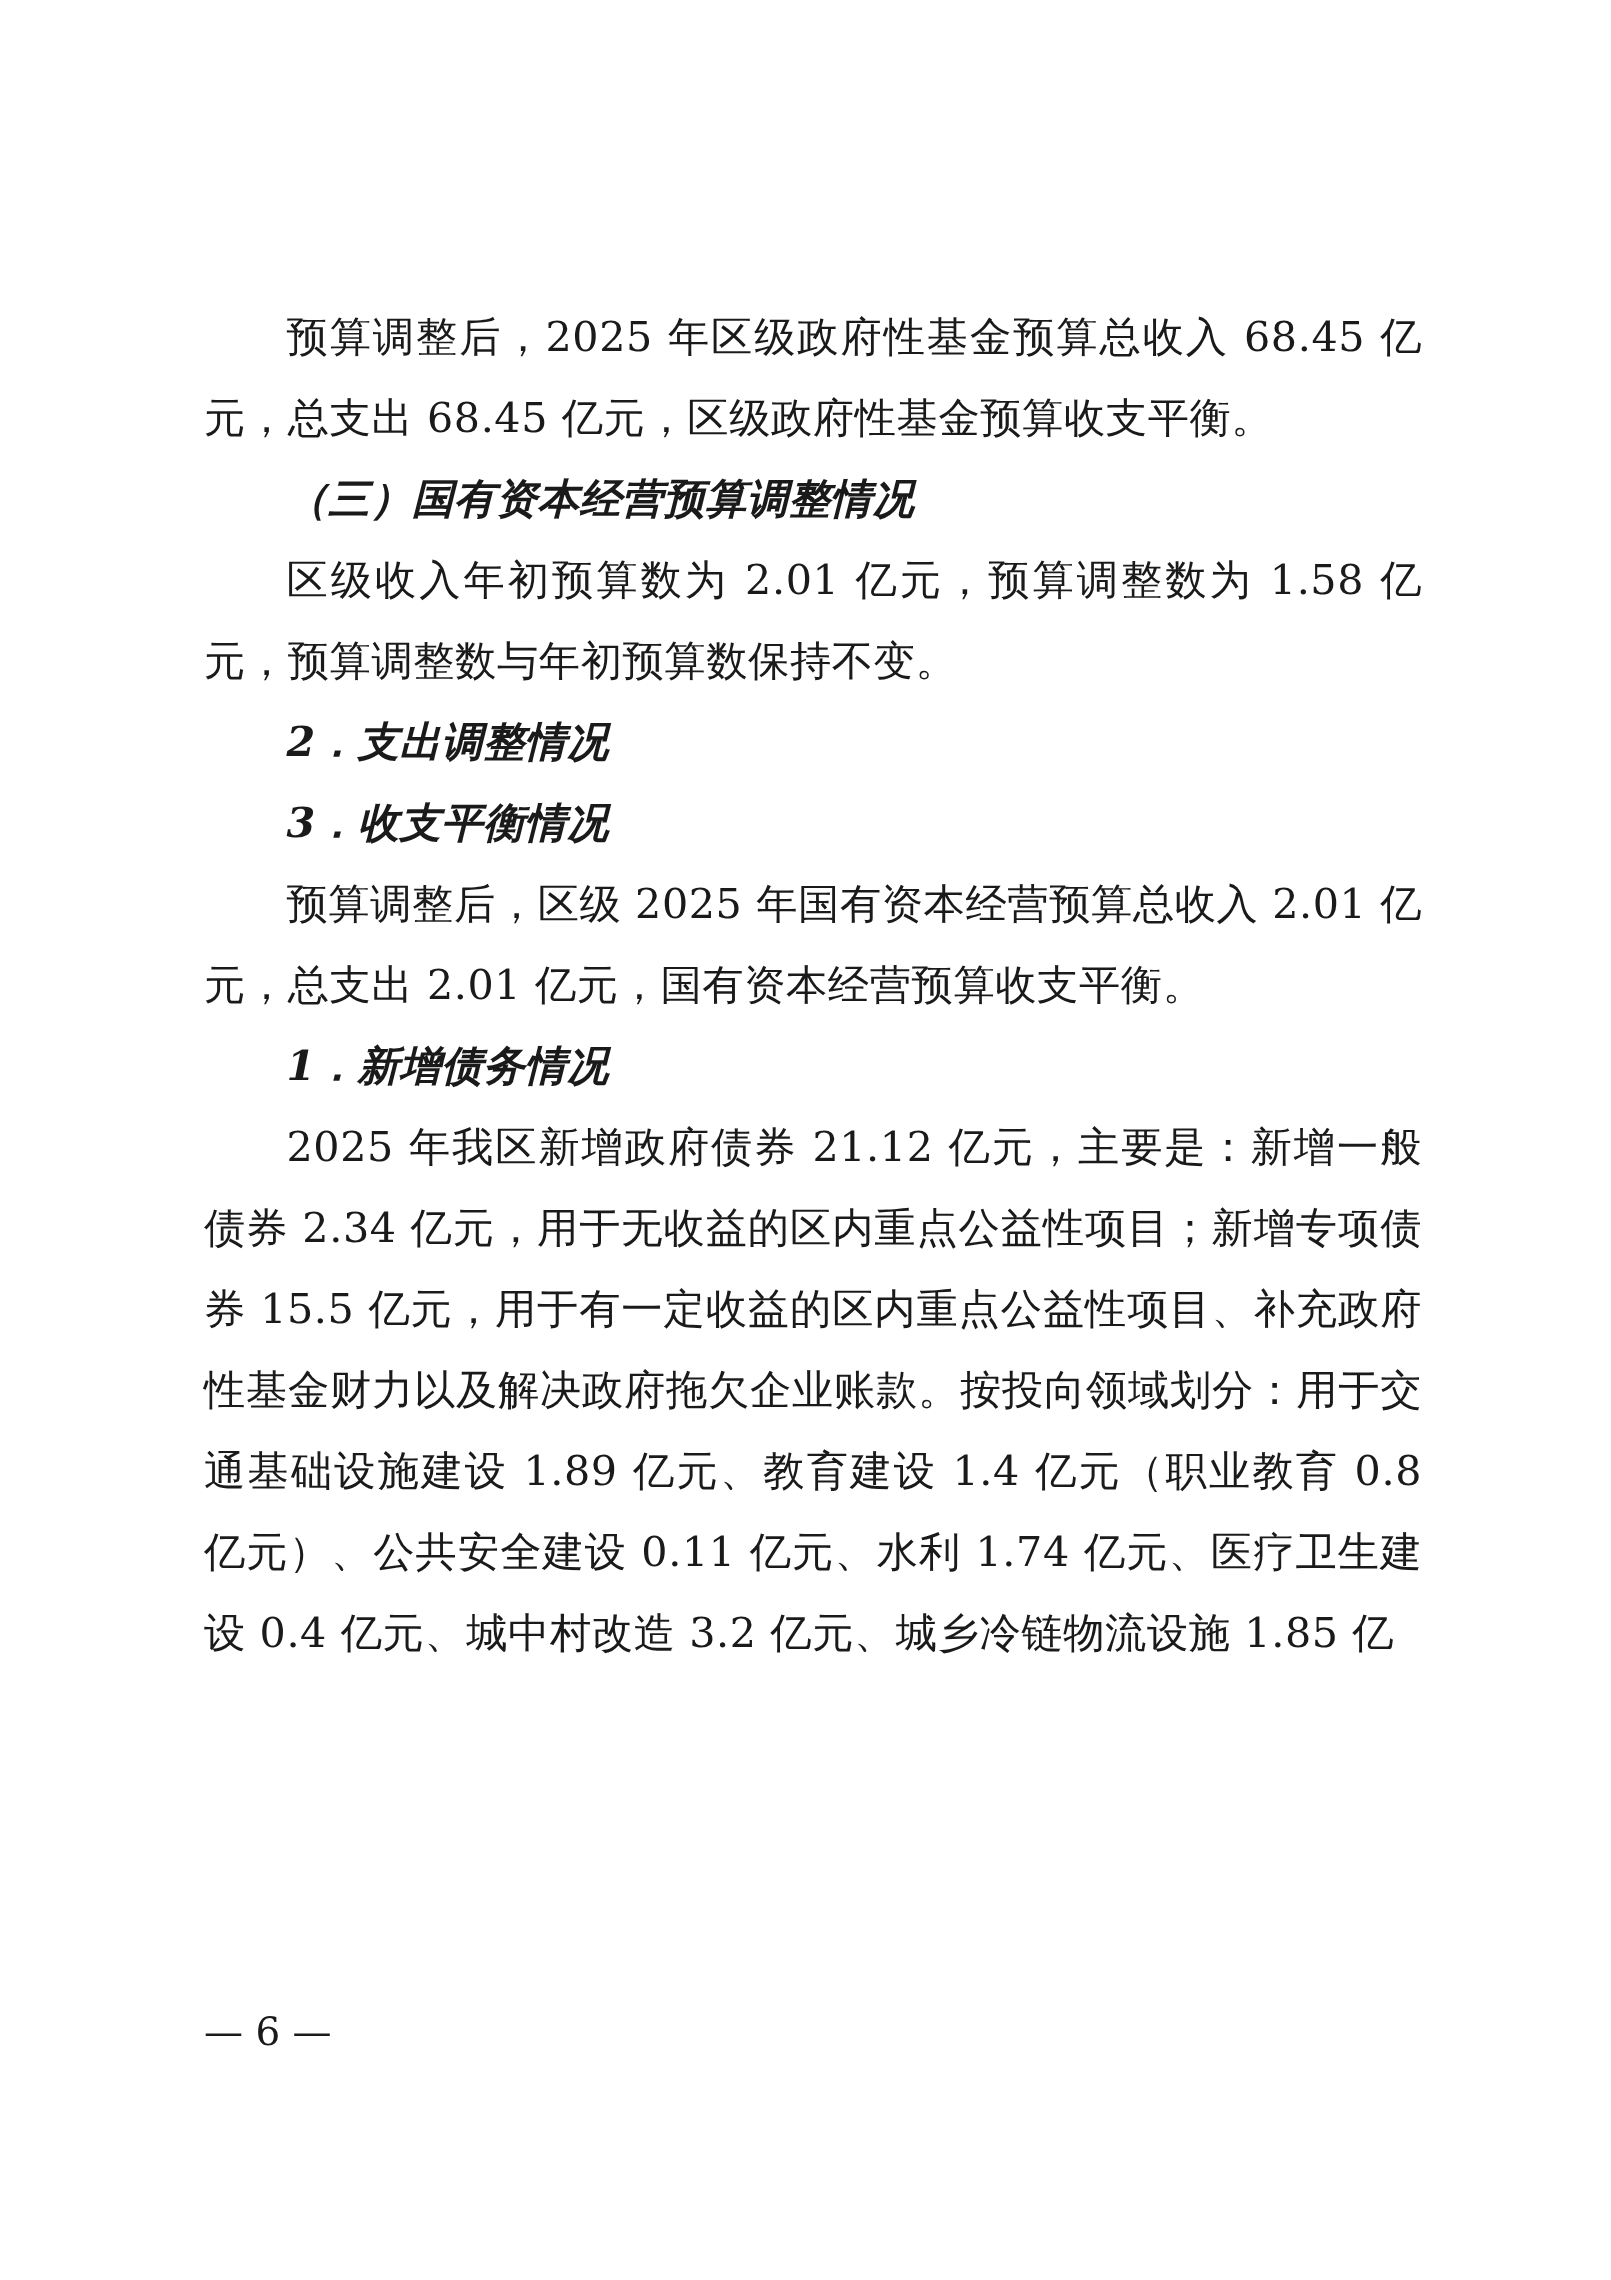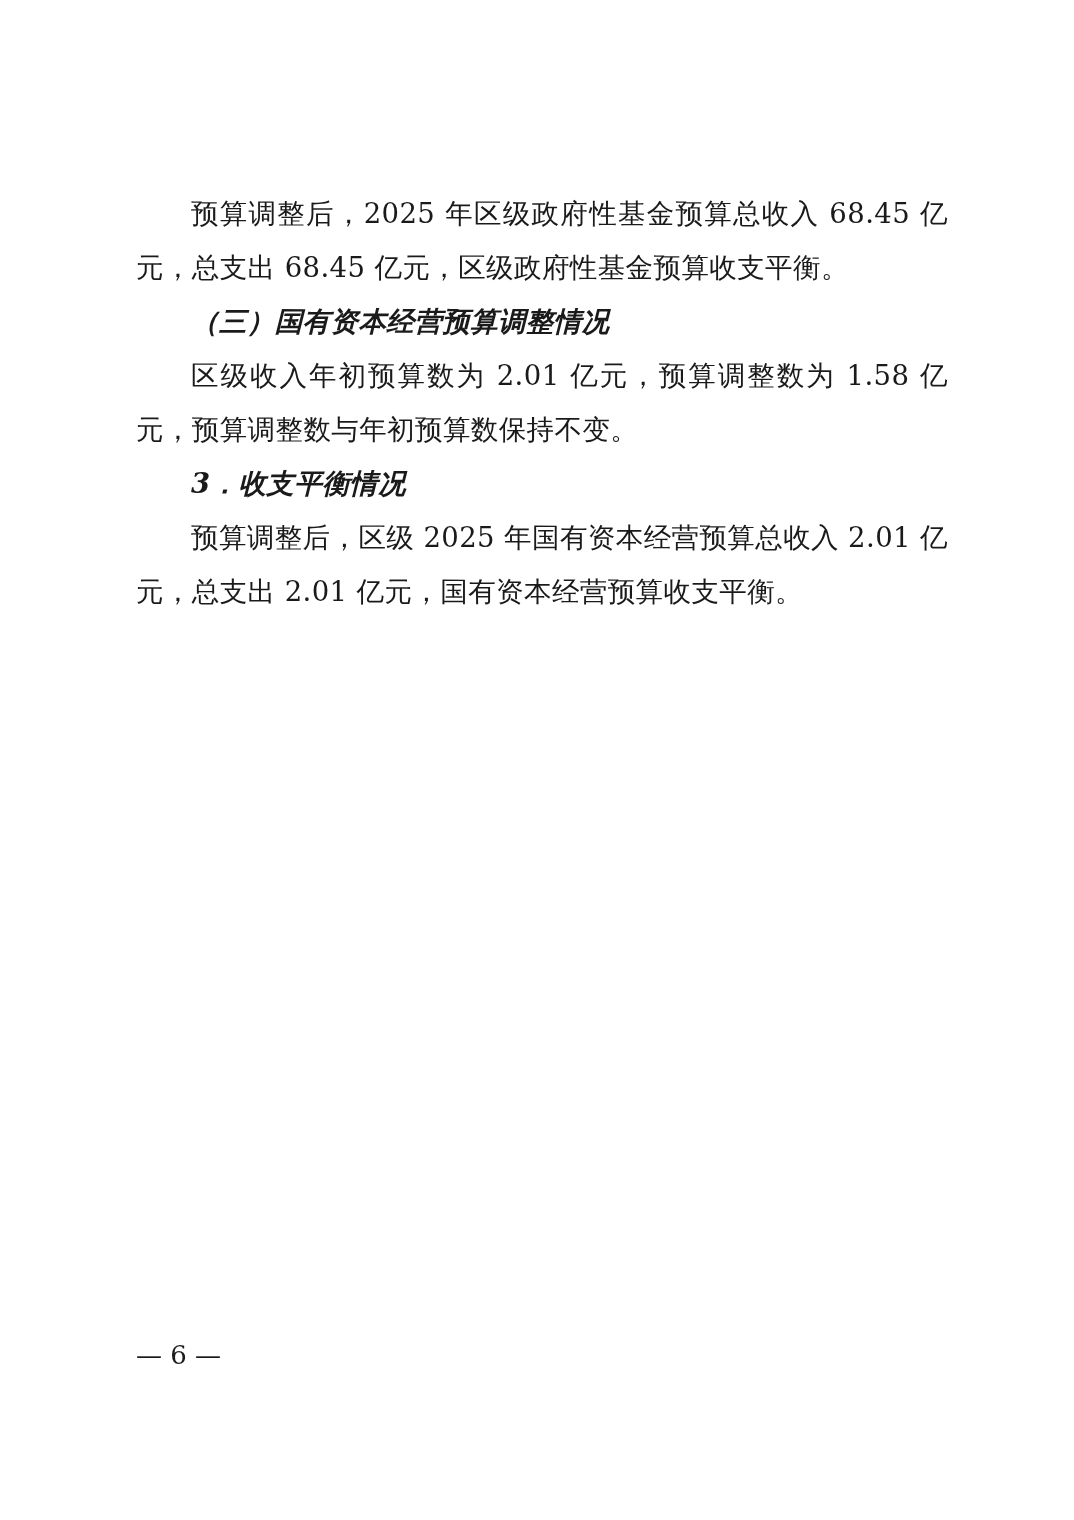--- a/index.html
+++ b/index.html
@@ -11,21 +11,21 @@
     position: relative;
     width: 1074px;
     height: 1520px;
     background: #ffffff;
     box-sizing: border-box;
     overflow: hidden;
   }
   .content {
     position: absolute;
     left: 136px;
-    top: 186px;
+    top: 198px;
     width: 812px;
   }
   .para {
     font-family: "DejaVu Serif", "Liberation Serif", serif;
     font-size: 27.5px;
     line-height: 54px;
     color: #1a1a1a;
     text-align: justify;
     text-justify: inter-ideograph;
     letter-spacing: 0.4px;
@@ -48,17 +48,20 @@
   }
 </style>
 </head>
 <body>
 
 <div class="page">
   <div class="content">
     <p class="para">预算调整后，2025 年区级政府性基金预算总收入 68.45 亿元，总支出 68.45 亿元，区级政府性基金预算收支平衡。</p>
     <p class="para heading">（三）国有资本经营预算调整情况</p>
     <p class="para">区级收入年初预算数为 2.01 亿元，预算调整数为 1.58 亿元，预算调整数与年初预算数保持不变。</p>
+    <p class="para heading">2．支出调整情况</p>
     <p class="para heading">3．收支平衡情况</p>
     <p class="para">预算调整后，区级 2025 年国有资本经营预算总收入 2.01 亿元，总支出 2.01 亿元，国有资本经营预算收支平衡。</p>
+    <p class="para heading">1．新增债务情况</p>
+    <p class="para">2025 年我区新增政府债券 21.12 亿元，主要是：新增一般债券 2.34 亿元，用于无收益的区内重点公益性项目；新增专项债券 15.5 亿元，用于有一定收益的区内重点公益性项目、补充政府性基金财力以及解决政府拖欠企业账款。按投向领域划分：用于交通基础设施建设 1.89 亿元、教育建设 1.4 亿元（职业教育 0.8 亿元）、公共安全建设 0.11 亿元、水利 1.74 亿元、医疗卫生建设 0.4 亿元、城中村改造 3.2 亿元、城乡冷链物流设施 1.85 亿</p>
   </div>
   <div class="footer">— 6 —</div>
 </div>
 
 </body></html>

